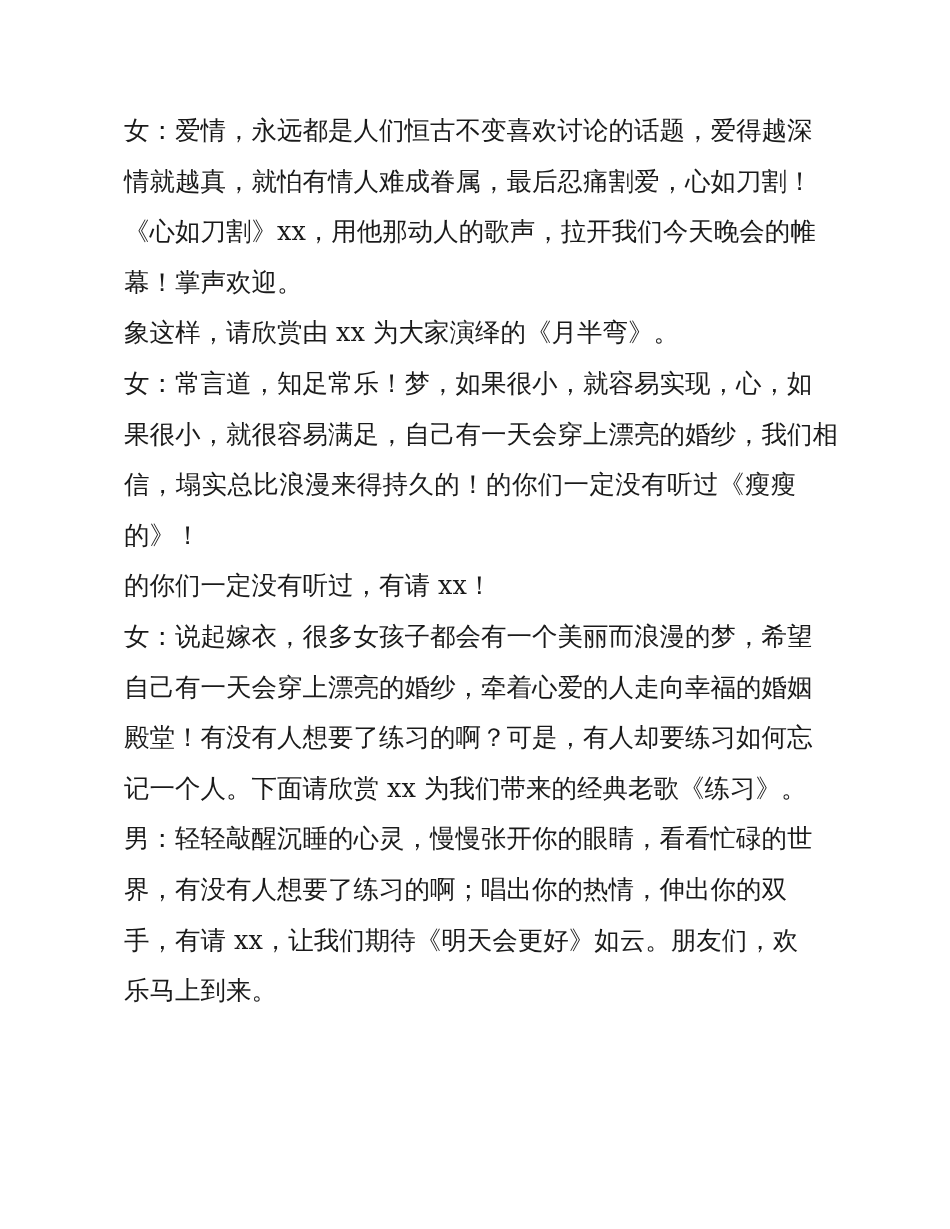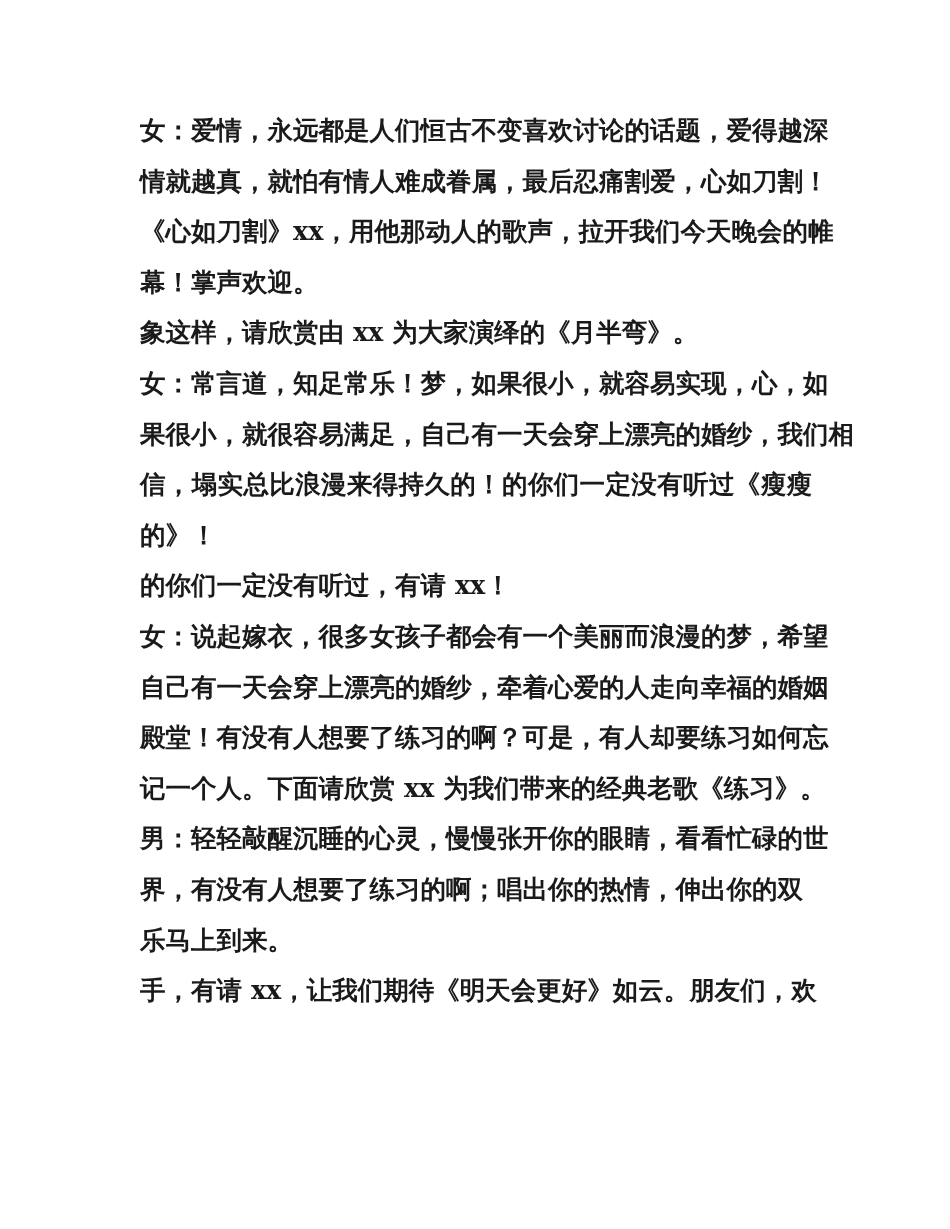--- a/index.html
+++ b/index.html
@@ -10,24 +10,23 @@
     body {
       width: 950px;
       height: 1229px;
       position: relative;
       overflow: hidden;
       font-family: "DejaVu Serif", "Liberation Serif", serif;
       color: #1a1a1a;
     }
     .page {
       position: absolute;
-      left: 140px;
+      left: 124px;
       top: 111px;
       width: 672px;
-      font-weight: bold;
     }
     .line {
       height: 50.6px;
       line-height: 38px;
       font-size: 25.5px;
       white-space: nowrap;
       letter-spacing: 0px;
     }
     .line.justify {
       text-align: justify;
@@ -64,16 +63,16 @@
   <div>
     <div class="line justify">女：说起嫁衣，很多女孩子都会有一个美丽而浪漫的梦，希望</div>
     <div class="line justify">自己有一天会穿上漂亮的婚纱，牵着心爱的人走向幸福的婚姻</div>
     <div class="line justify">殿堂！有没有人想要了练习的啊？可是，有人却要练习如何忘</div>
     <div class="line">记一个人。下面请欣赏 xx 为我们带来的经典老歌《练习》。</div>
   </div>
 
   <div>
     <div class="line justify">男：轻轻敲醒沉睡的心灵，慢慢张开你的眼睛，看看忙碌的世</div>
     <div class="line">界，有没有人想要了练习的啊；唱出你的热情，伸出你的双</div>
+    <div class="line">手，有请 xx，让我们期待《明天会更好》如云。朋友们，欢</div>
     <div class="line">乐马上到来。</div>
-    <div class="line">手，有请 xx，让我们期待《明天会更好》如云。朋友们，欢</div>
   </div>
 </div>
 
 </body></html>

